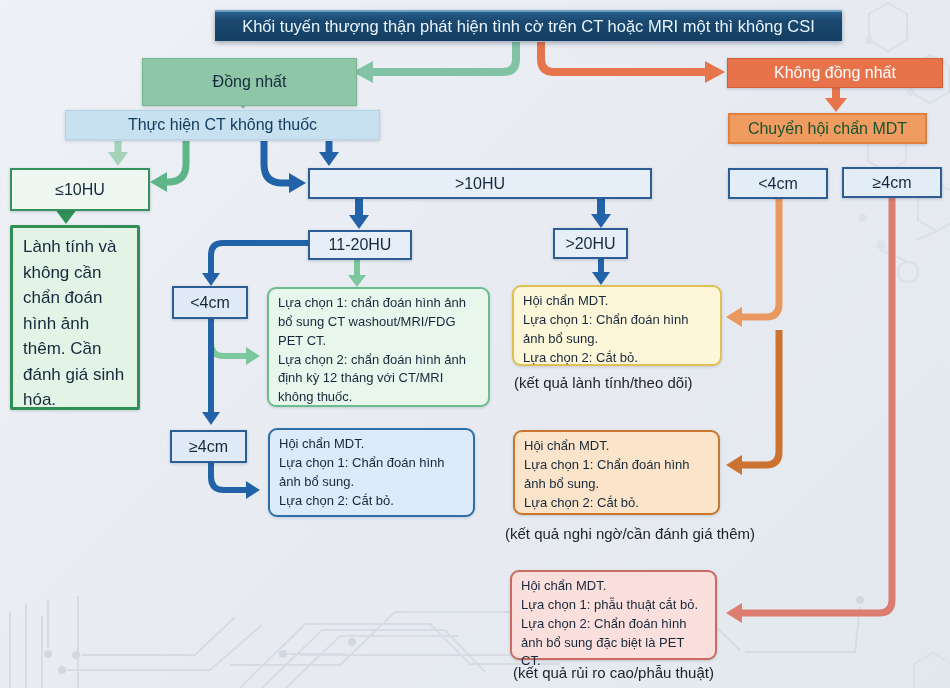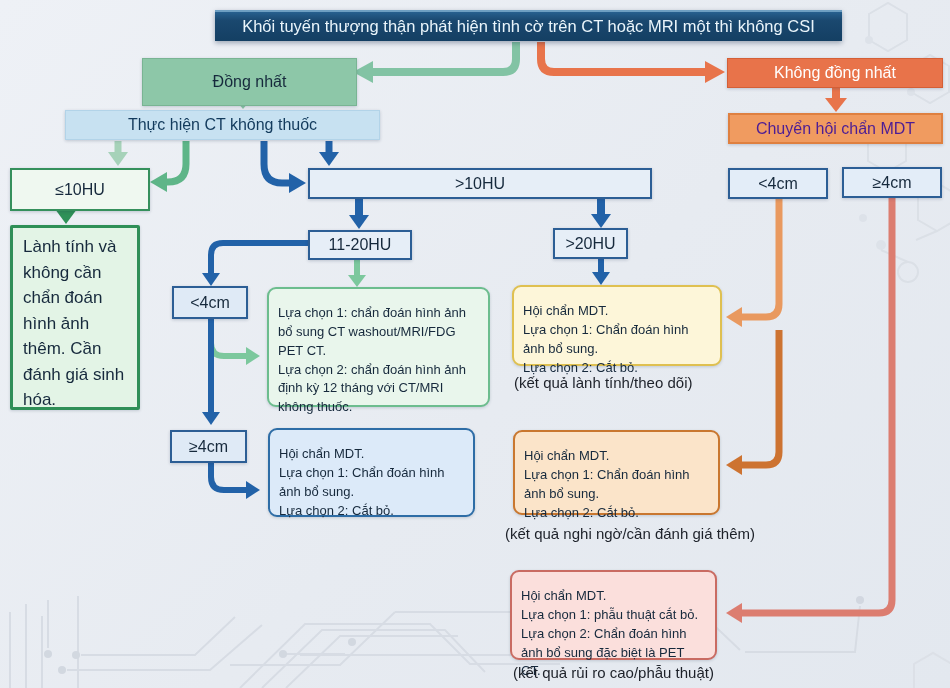--- a/index.html
+++ b/index.html
@@ -24,33 +24,33 @@
   .n-title{
     left:205px;top:10px;width:627px;height:31px;
     background:linear-gradient(180deg,#27608f 0%,#1a486f 30%,#143f63 100%);
     border-top:2px solid #6e9fc2;color:#eaf5fb;font-size:16.5px;font-weight:500;
     box-shadow:0 2px 5px rgba(10,30,60,.35);
     margin-left:10px;
   }
   .n-homog{left:142px;top:58px;width:215px;height:48px;background:#8dc7a8;border:1px solid #79b493;}
   .n-heterog{left:727px;top:58px;width:216px;height:30px;background:#e8734a;border:1px solid #d45f36;color:#fff;}
   .n-ct{left:65px;top:110px;width:315px;height:30px;background:#c7e1f1;border:1px solid #b2d3e8;color:#123a5c;}
-  .n-mdtref{left:728px;top:113px;width:215px;height:31px;background:#f09b60;border:2px solid #df8040;color:#4c1d95;}
+  .n-mdtref{left:728px;top:113px;width:199px;height:31px;background:#f09b60;border:2px solid #df8040;color:#14532d;}
   .hu{background:#e6eef7;border:2px solid #2c5e95;font-size:16px;}
   .n-le10{left:10px;top:168px;width:140px;height:43px;background:#eff8f0;border:2px solid #35905c;}
   .n-gt10{left:308px;top:168px;width:344px;height:31px;}
   .n-1120{left:308px;top:230px;width:104px;height:30px;}
   .n-gt20{left:553px;top:228px;width:75px;height:31px;}
   .n-lt4L{left:172px;top:286px;width:76px;height:33px;background:#dfeaf6;}
   .n-ge4L{left:170px;top:430px;width:77px;height:33px;background:#dfeaf6;}
   .n-lt4R{left:728px;top:168px;width:100px;height:31px;background:#e3edf8;}
   .n-ge4R{left:842px;top:167px;width:100px;height:31px;background:#e3edf8;}
   
   .panel{
-    border-radius:9px;padding:15px 9px;font-size:13px;line-height:1.45;
+    border-radius:9px;padding:5px 9px;font-size:13px;line-height:1.45;
     white-space:pre-line;text-align:left;box-shadow:0 1px 3px rgba(30,50,80,.18);
   }
   .p-benign{
     left:10px;top:225px;width:130px;height:185px;border-radius:2px;
     background:#e3f4e6;border:3px solid #2f8f57;
     font-size:17px;line-height:1.5;padding:6px 10px;
   }
   .p-green{left:267px;top:287px;width:223px;height:120px;background:#e9f6ec;border:2px solid #6cbd8e;}
   .p-yellow{left:512px;top:285px;width:210px;height:81px;background:#fdf6d9;border:2px solid #dfc050;}
   .p-blue{left:268px;top:428px;width:207px;height:89px;background:#dceaf9;border:2px solid #2e6da6;}

